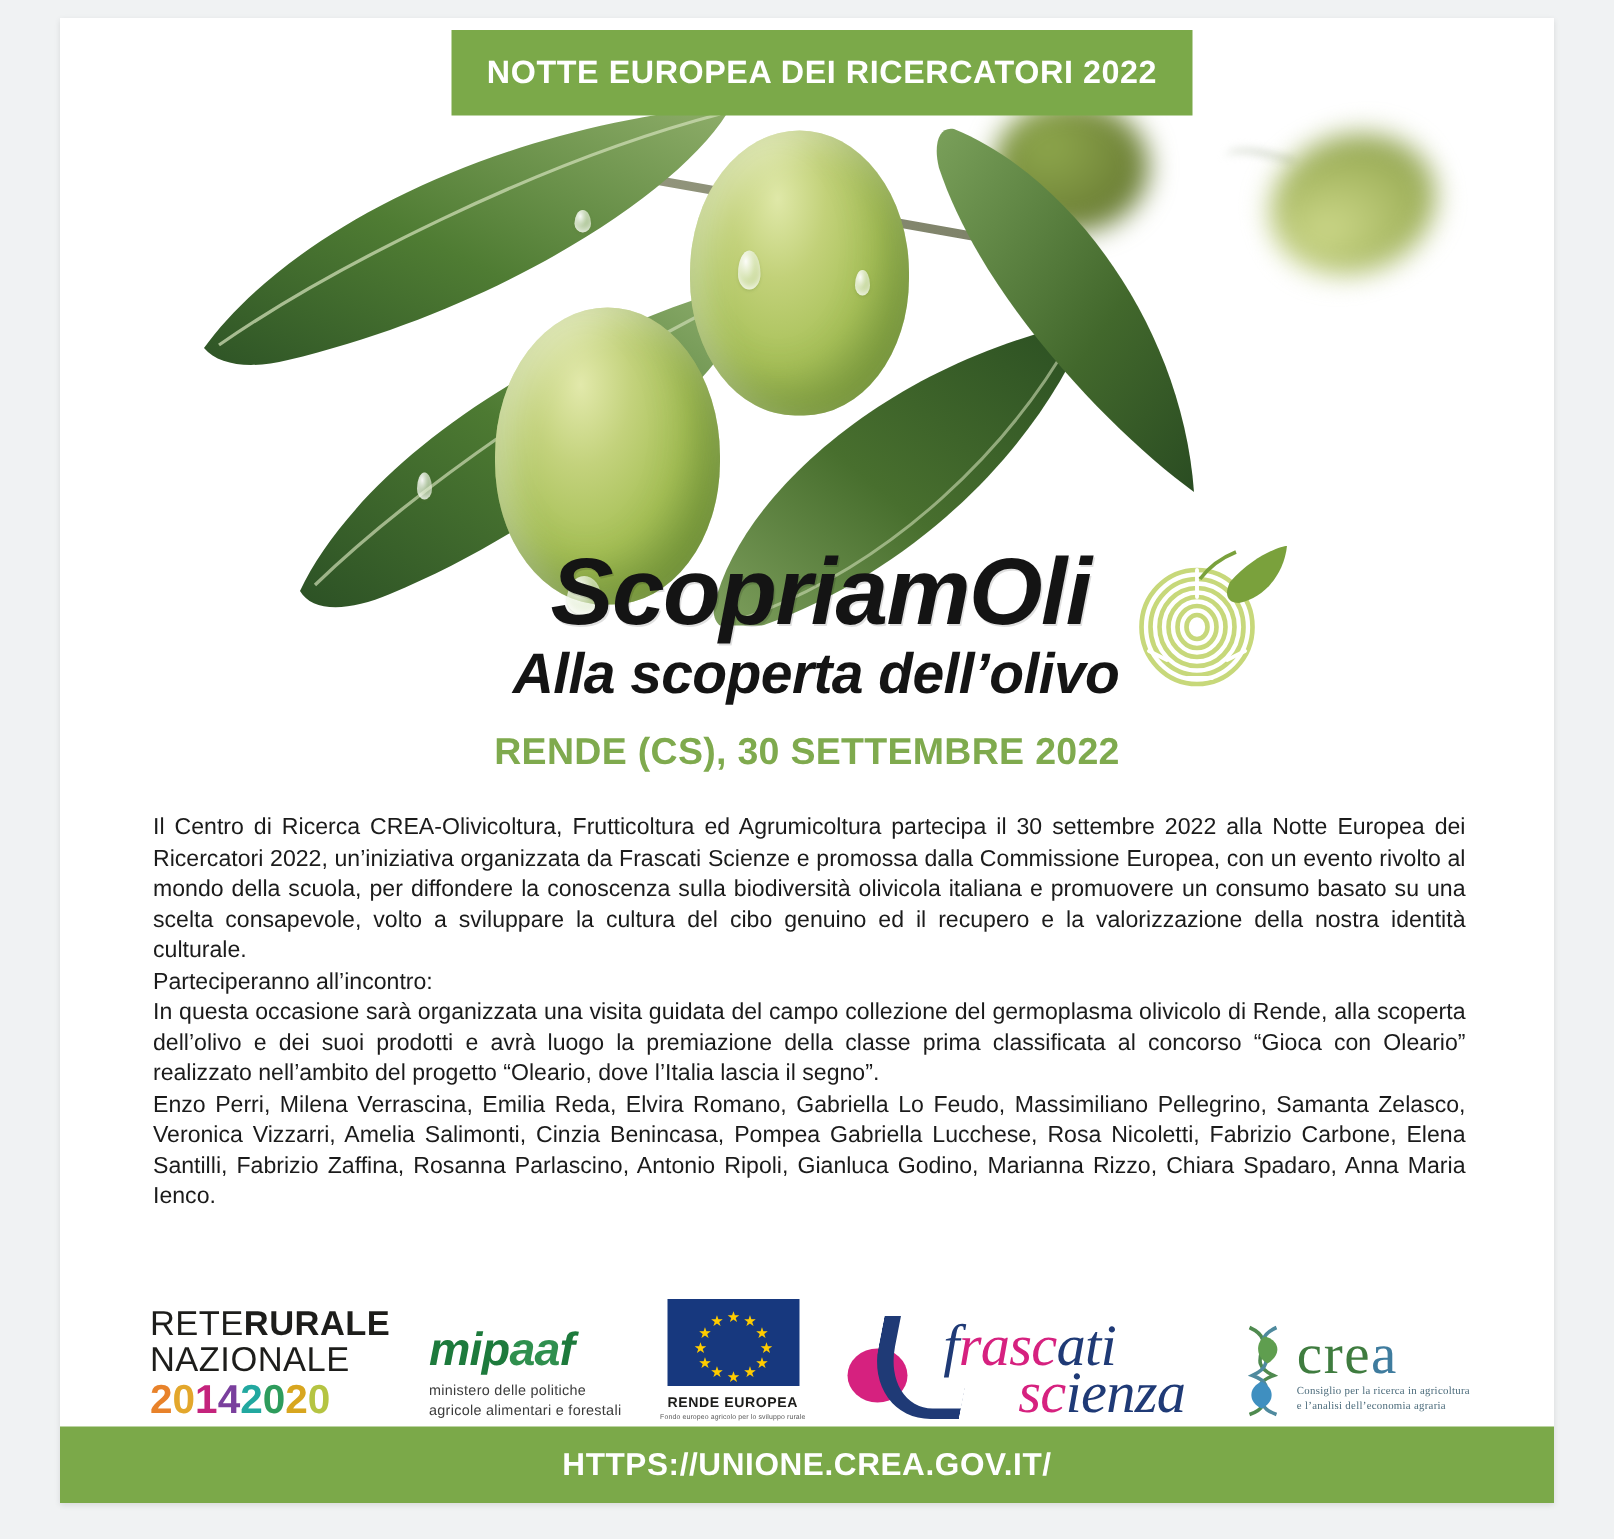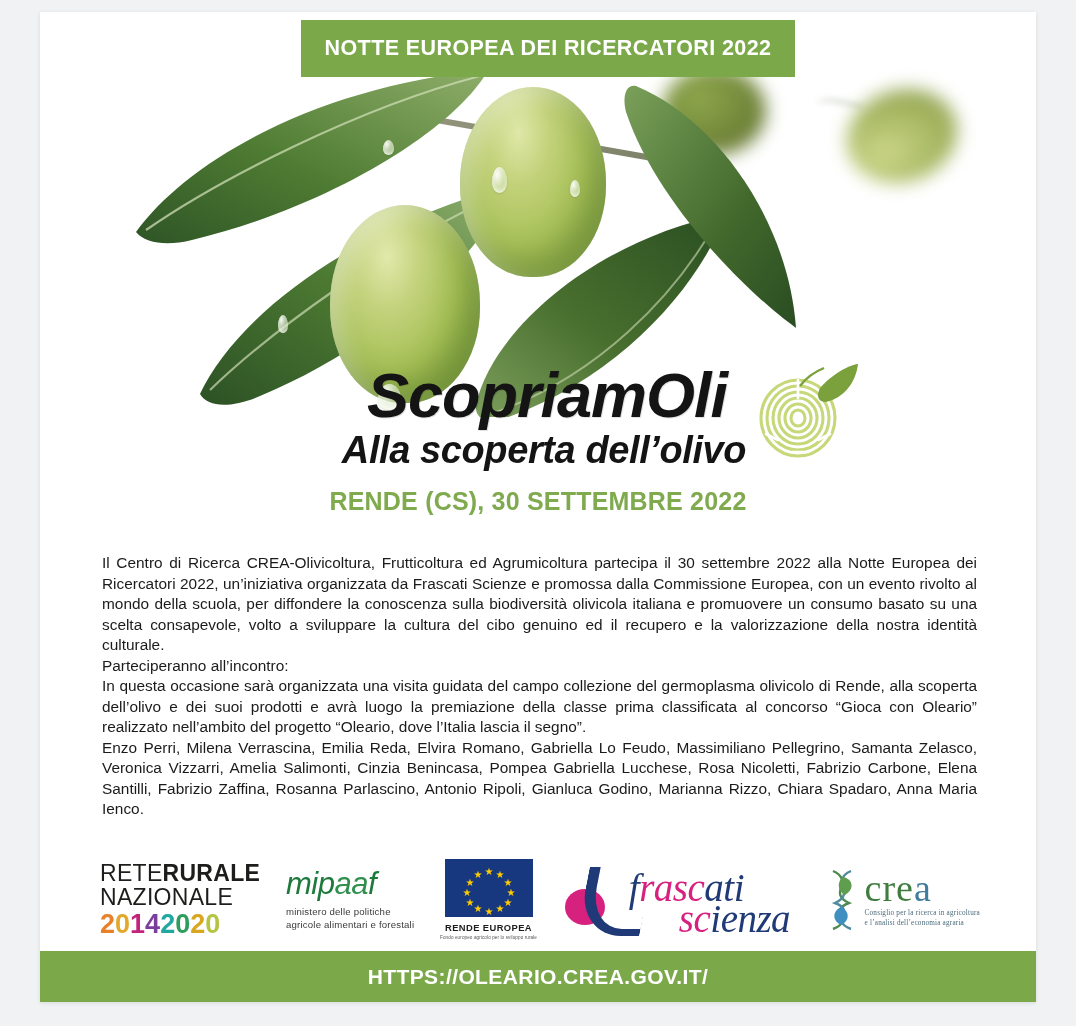--- a/index.html
+++ b/index.html
@@ -184,41 +184,41 @@
     top: -12px;
     width: 108px;
     height: 108px;
     z-index: 45;
   }
 
   
   .body-text {
     position: absolute;
     left: 62px;
-    top: 541px;
+    top: 530px;
     width: 875px;
     font-size: 15.4px;
     line-height: 20.5px;
     color: #1b1b1b;
     text-align: justify;
   }
   .body-text p {
     margin: 0;
   }
   .para-gap { margin-top: 0 !important; }
 
   
   .logos {
     position: absolute;
     left: 60px;
     top: 840px;
     width: 880px;
     height: 95px;
     display: flex;
-    align-items: center;
+    align-items: flex-end;
     justify-content: space-between;
   }
   .logo-cell {
     display: flex;
     flex-direction: column;
     justify-content: center;
     align-items: center;
   }
 
   
@@ -226,21 +226,21 @@
   .rrn-l1 { font-size: 23px; letter-spacing: 0.3px; color: #1d1d1b; }
   .rrn-l1 b { font-weight: bold; }
   .rrn-l1 span.thin { font-weight: normal; }
   .rrn-l2 { font-size: 23px; font-weight: normal; color: #1d1d1b; letter-spacing: 0.3px; margin-top: 1px; }
   .rrn-l3 { font-size: 27px; font-weight: bold; letter-spacing: 0px; margin-top: 2px; }
   .rrn-l3 i { font-style: normal; }
 
   
   .mipaaf-word {
     font-size: 31px;
-    font-weight: normal;
+    font-weight: bold;
     font-style: italic;
     color: #1d7a3c;
     line-height: 1;
     letter-spacing: -0.5px;
   }
   .mipaaf-word .aa { color: #2f8f4e; }
   .mipaaf-sub {
     font-size: 9.6px;
     color: #3b3b3b;
     line-height: 13px;
@@ -516,16 +516,16 @@
           <div class="crea-sub">
             <div>Consiglio per la ricerca in agricoltura</div>
             <div>e l’analisi dell’economia agraria</div>
           </div>
         </div>
       </div>
     </div>
   </div>
 
   <div class="footer-bar">
-    <span class="footer-url">HTTPS://OLEARIO.CREA.GOV.IT/</span>
+    <span class="footer-url">HTTPS://UNIONE.CREA.GOV.IT/</span>
   </div>
 
 </div>
 
 </body></html>

